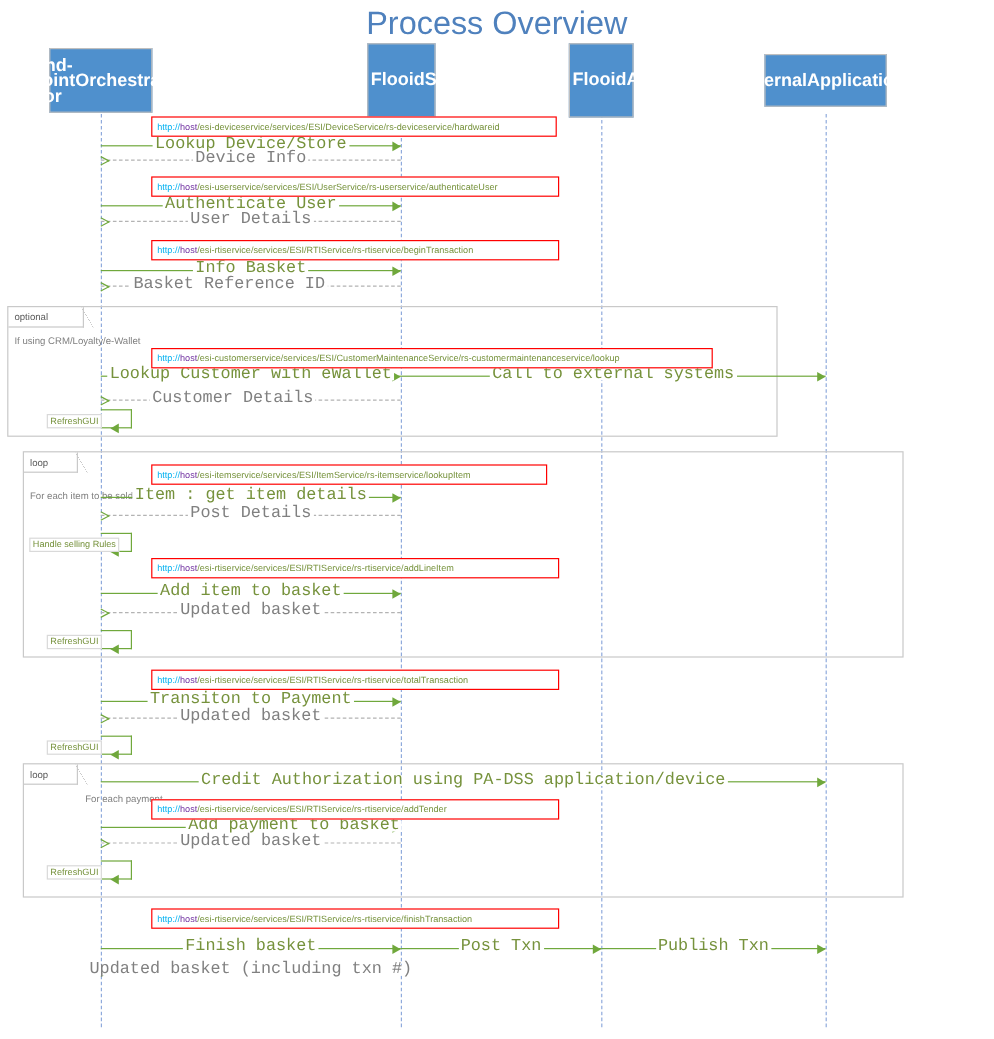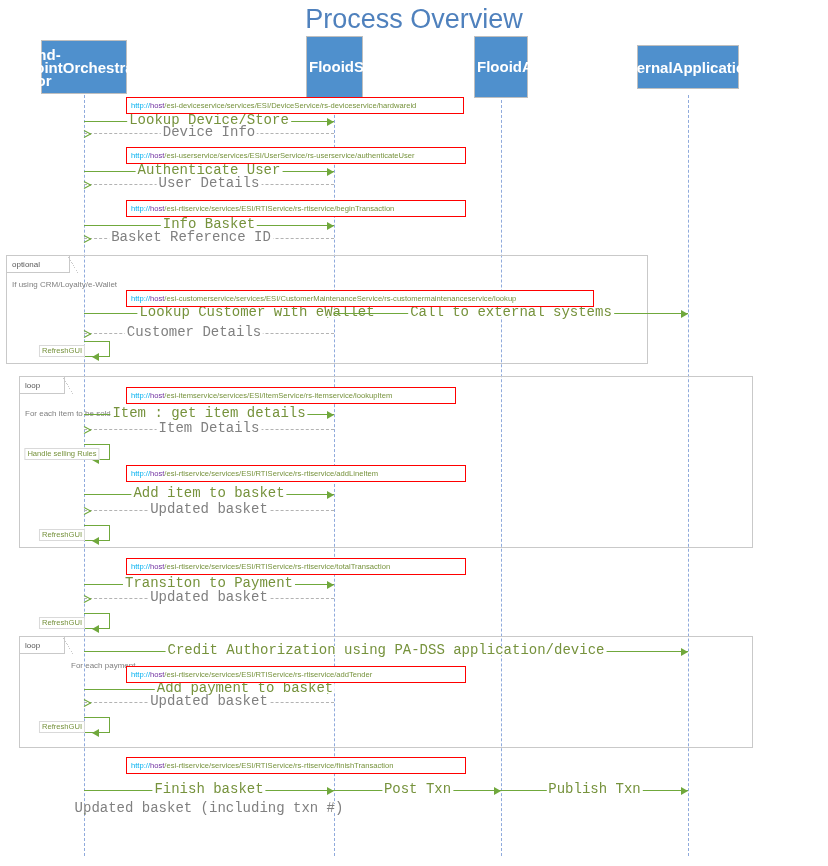--- a/index.html
+++ b/index.html
@@ -233,33 +233,33 @@
       <div class="arrow-open" style="left: 84px; top: 180.5px;"></div>
       <div class="msg-label ret" style="top: 178.5px; left: 209px; transform: translateX(-50%);">User Details</div>
       <div class="msg-line" style="left: 84px; top: 225px; width: 250px;"></div>
       <div class="arrow-filled" style="left: 327px; top: 221.5px;"></div>
       <div class="msg-label" style="top: 219.5px; left: 209px; transform: translateX(-50%);">Info Basket</div>
       <div class="msg-line dashed" style="left: 84px; top: 238px; width: 250px;"></div>
       <div class="arrow-open" style="left: 84px; top: 234.5px;"></div>
       <div class="msg-label ret" style="top: 232.5px; left: 191px; transform: translateX(-50%);">Basket Reference ID</div>
       <div class="msg-line" style="left: 84px; top: 313px; width: 250px;"></div>
       <div class="arrow-filled" style="left: 327px; top: 309.5px;"></div>
-      <div class="msg-label" style="top: 307.5px; left: 209px; transform: translateX(-50%); margin-left: 48px;">Lookup Customer with eWallet</div>
+      <div class="msg-label" style="top: 307.5px; left: 209px; transform: translateX(-50%);">Lookup Customer with eWallet</div>
       <div class="msg-line" style="left: 334px; top: 313px; width: 354px;"></div>
       <div class="arrow-filled" style="left: 681px; top: 309.5px;"></div>
       <div class="msg-label" style="top: 307.5px; left: 511px; transform: translateX(-50%);">Call to external systems</div>
       <div class="msg-line dashed" style="left: 84px; top: 333px; width: 250px;"></div>
       <div class="arrow-open" style="left: 84px; top: 329.5px;"></div>
       <div class="msg-label ret" style="top: 327.5px; left: 194px; transform: translateX(-50%);">Customer Details</div>
       <div class="msg-line" style="left: 84px; top: 414px; width: 250px;"></div>
       <div class="arrow-filled" style="left: 327px; top: 410.5px;"></div>
       <div class="msg-label" style="top: 408.5px; left: 209px; transform: translateX(-50%);">Item : get item details</div>
       <div class="msg-line dashed" style="left: 84px; top: 429px; width: 250px;"></div>
       <div class="arrow-open" style="left: 84px; top: 425.5px;"></div>
-      <div class="msg-label ret" style="top: 423.5px; left: 209px; transform: translateX(-50%);">Item Details</div>
+      <div class="msg-label ret" style="top: 423.5px; left: 209px; transform: translateX(-50%);">Post Details</div>
       <div class="msg-line" style="left: 84px; top: 494px; width: 250px;"></div>
       <div class="arrow-filled" style="left: 327px; top: 490.5px;"></div>
       <div class="msg-label" style="top: 488.5px; left: 209px; transform: translateX(-50%);">Add item to basket</div>
       <div class="msg-line dashed" style="left: 84px; top: 510px; width: 250px;"></div>
       <div class="arrow-open" style="left: 84px; top: 506.5px;"></div>
       <div class="msg-label ret" style="top: 504.5px; left: 209px; transform: translateX(-50%);">Updated basket</div>
       <div class="msg-line" style="left: 84px; top: 584px; width: 250px;"></div>
       <div class="arrow-filled" style="left: 327px; top: 580.5px;"></div>
       <div class="msg-label" style="top: 578.5px; left: 209px; transform: translateX(-50%);">Transiton to Payment</div>
       <div class="msg-line dashed" style="left: 84px; top: 598px; width: 250px;"></div>

